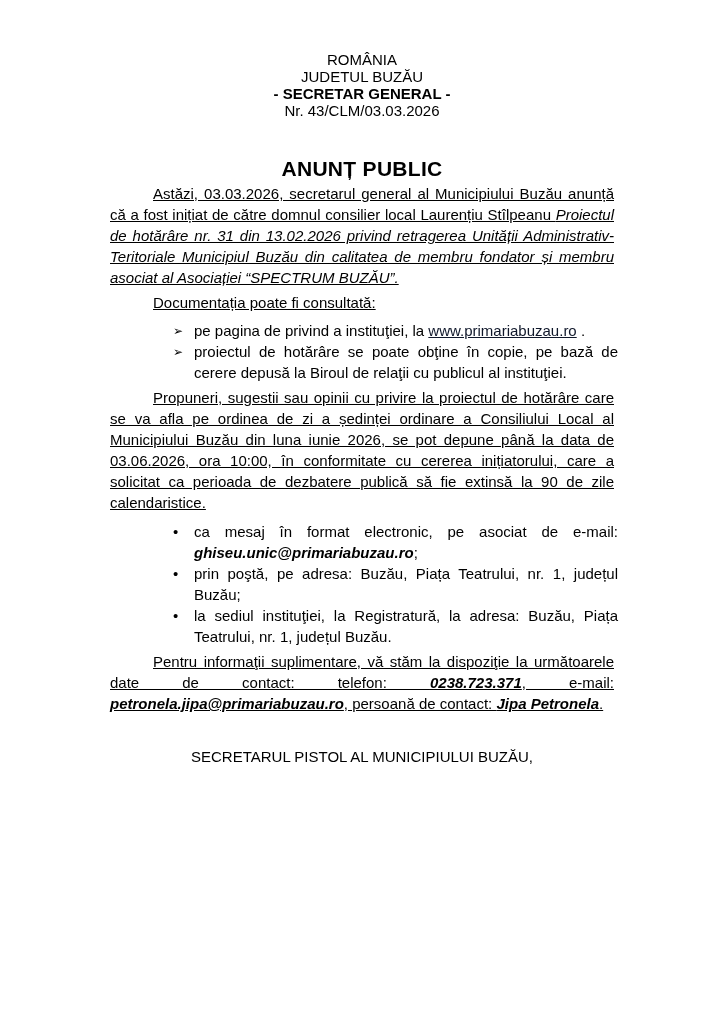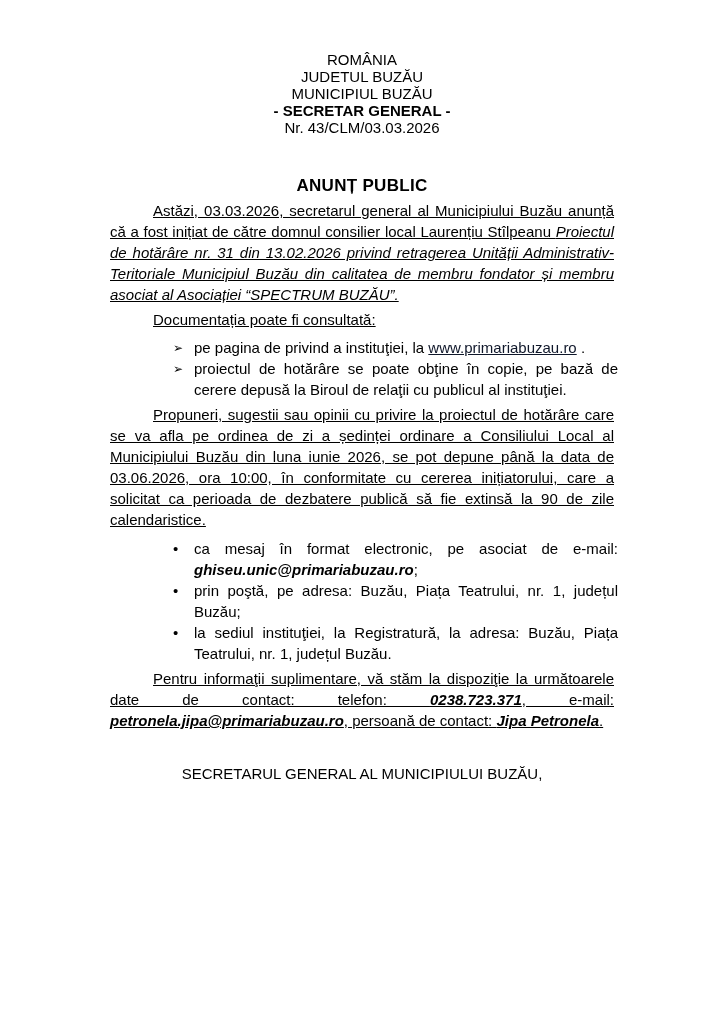--- a/index.html
+++ b/index.html
@@ -24,21 +24,21 @@
   .doc-header {
     text-align: center;
     font-size: 15px;
     line-height: 17px;
   }
   .doc-header .line { white-space: nowrap; }
   .doc-header .bold { font-weight: bold; }
   .doc-title {
     text-align: center;
     font-weight: bold;
-    font-size: 17px;
+    font-size: 21px;
     line-height: 20px;
     letter-spacing: 0.3px;
     margin-top: 40px;
   }
   p.body-par {
     margin: 4px;
     text-align: justify;
     text-indent: 43px;
     text-decoration: underline;
   }
@@ -81,21 +81,20 @@
   }
 </style>
 </head>
 <body>
 
 <div class="page">
 
   <div class="doc-header">
     <div class="line">ROMÂNIA</div>
     <div class="line">JUDETUL BUZĂU</div>
-    <div class="line">MUNICIPIUL BUZĂU</div>
     <div class="line bold">- SECRETAR GENERAL -</div>
     <div class="line">Nr. 43/CLM/03.03.2026</div>
   </div>
 
   <div class="doc-title">ANUNȚ PUBLIC</div>
 
   <p class="body-par par-intro"><span>Astăzi, 03.03.2026, secretarul general al Municipiului Buzău anunță că a fost inițiat de către domnul consilier local Laurențiu Stîlpeanu </span><span class="italic">Proiectul de hotărâre nr. 31 din 13.02.2026 privind retragerea Unității Administrativ-Teritoriale Municipiul Buzău din calitatea de membru fondator și membru asociat al Asociației “SPECTRUM BUZĂU”.</span></p>
 
   <p class="body-par par-lead">Documentația poate fi consultată:</p>
 
@@ -123,16 +122,16 @@
     </div>
     <div class="list-item">
       <span class="marker">•</span>
       <span>la sediul instituţiei, la Registratură, la adresa: Buzău, Piața Teatrului, nr. 1, județul Buzău.</span>
     </div>
   </div>
 
   <p class="body-par par-contact"><span>Pentru informaţii suplimentare, vă stăm la dispoziţie la următoarele date de contact: telefon: </span><span class="em-bi">0238.723.371</span><span>, e-mail: </span><span class="em-bi">petronela.jipa@primariabuzau.ro</span><span>, persoană de contact: </span><span class="em-bi">Jipa Petronela</span><span>.</span></p>
 
   <div class="signature">
-    <div>SECRETARUL GENERAL AL MUNICIPIULUI BUZĂU,</div>
+    <div>SECRETARUL PISTOL AL MUNICIPIULUI BUZĂU,</div>
   </div>
 
 </div>
 
 </body></html>

